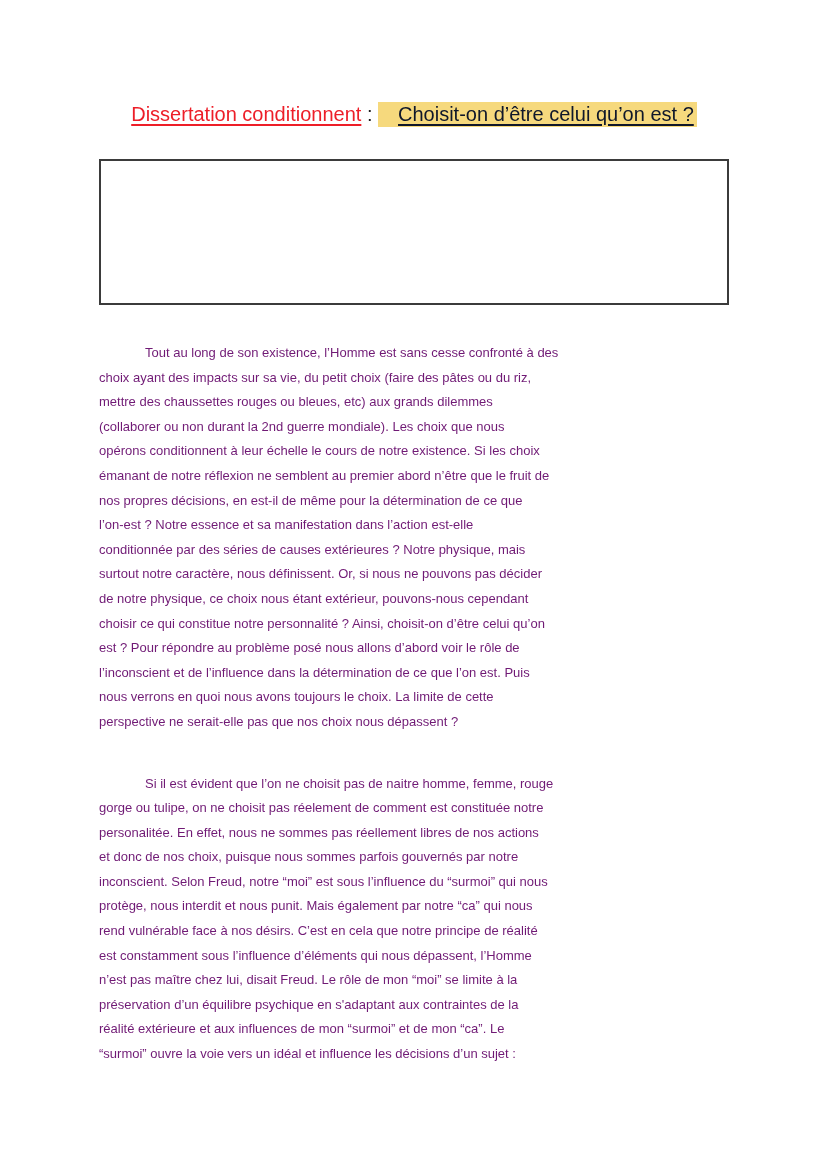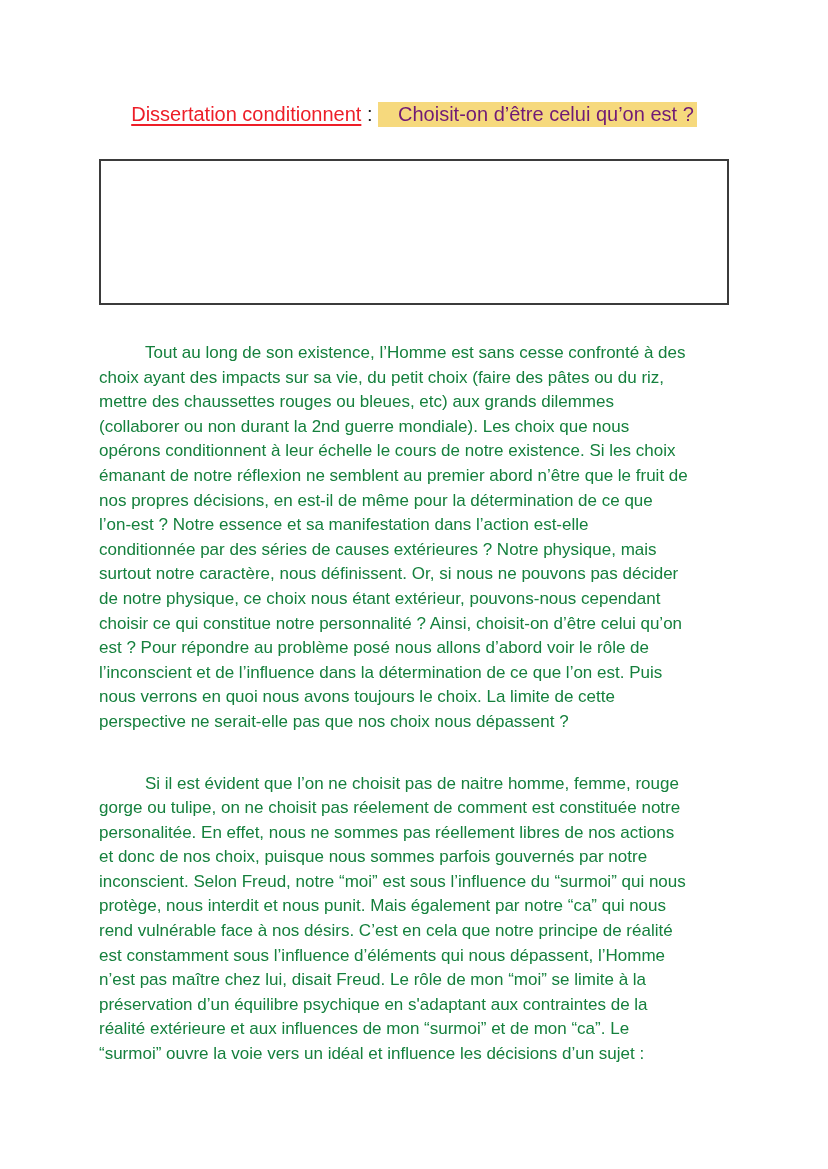--- a/index.html
+++ b/index.html
@@ -27,35 +27,36 @@
     line-height: 26px;
     font-weight: 500;
     color: #1e1e1e;
   }
   .title-main {
     text-decoration: underline;
     text-underline-offset: 3px;
   }
   .title-sep { color: #1e1e1e; }
   .title-question {
-    color: #701a75;
+    color: #0f172a;
+    text-decoration: underline;
     text-underline-offset: 3px;
     padding: 1px 3px 2px 20px;
   }
   .answer-box {
     margin-top: 32px;
     height: 142px;
     border: 2px solid #3b3b3b;
     background: #ffffff;
   }
   .para {
     margin: 0;
-    font-size: 17px;
+    font-size: 13px;
     line-height: 24.6px;
-    color: #15803d;
+    color: #701a75;
     white-space: pre-line;
     text-indent: 46px;
   }
   .para1 { margin-top: 36px; }
   .para2 { margin-top: 37px; }
 </style>
 </head>
 <body>
 
 <div class="page">

